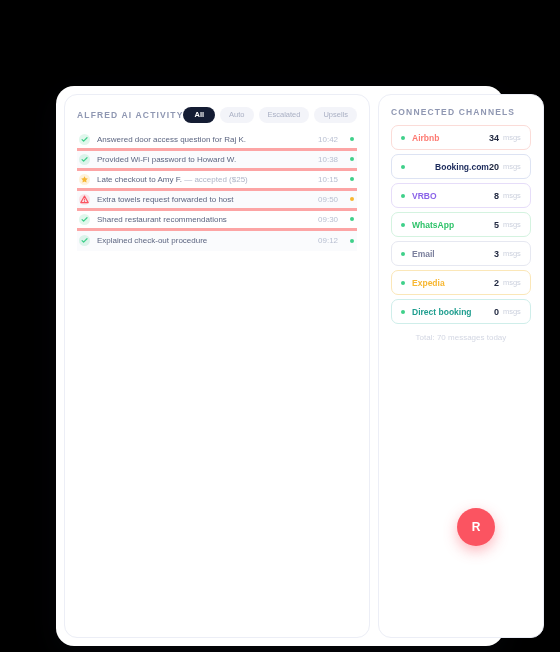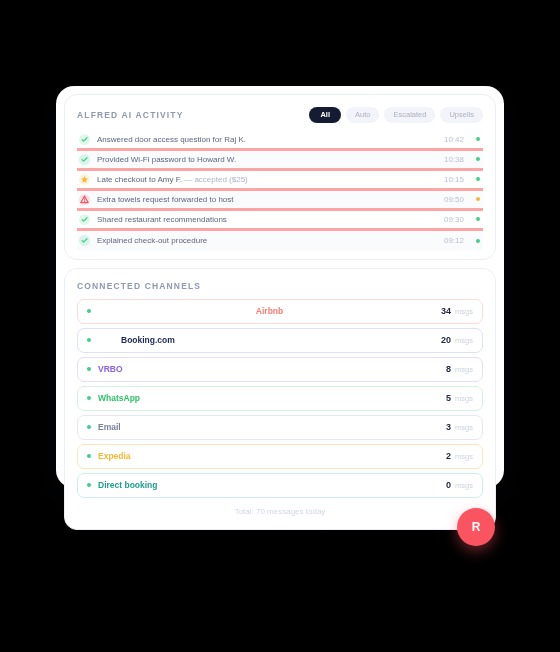--- a/index.html
+++ b/index.html
@@ -19,27 +19,27 @@
     background: #000000;
     overflow: hidden;
   }
 
   
   #panel {
     position: absolute;
     left: 56px;
     top: 86px;
     width: 448px;
-    height: 402px;
+    height: 560px;
     background: #ffffff;
     border-radius: 18px;
     box-shadow: 0 10px 34px rgba(40,44,80,0.13);
     padding: 8px 8px 8px 8px;
     display: flex;
-    flex-direction: column;
+    flex-direction: row;
     gap: 8px;
   }
 
   
   .card {
     background: #ffffff;
     border: 1px solid #eceef6;
     border-radius: 13px;
     padding: 12px 12px 8px 12px;
   }
@@ -296,21 +296,21 @@
 
     </div>
 
     <div class="card">
 
       <div class="section-title">CONNECTED CHANNELS</div>
 
       <div class="channel-list" id="channel-list">
           <div class="channel-row" style="border-color: rgb(251, 220, 216);">
             <span class="ch-dot" style="background: rgb(63, 208, 138);"></span>
-            <span class="ch-name" style="color: rgb(253, 122, 114); text-align: center;">Airbnb</span>
+            <span class="ch-name" style="color: rgb(253, 122, 114);">Airbnb</span>
             <span class="ch-count">34</span>
             <span class="ch-unit">msgs</span>
           </div>
           <div class="channel-row" style="border-color: rgb(221, 227, 243);">
             <span class="ch-dot" style="background: rgb(63, 208, 138);"></span>
             <span class="ch-name" style="color: rgb(27, 42, 91); margin-left: 23px;">Booking.com</span>
             <span class="ch-count">20</span>
             <span class="ch-unit">msgs</span>
           </div>
           <div class="channel-row" style="border-color: rgb(230, 221, 249);">

